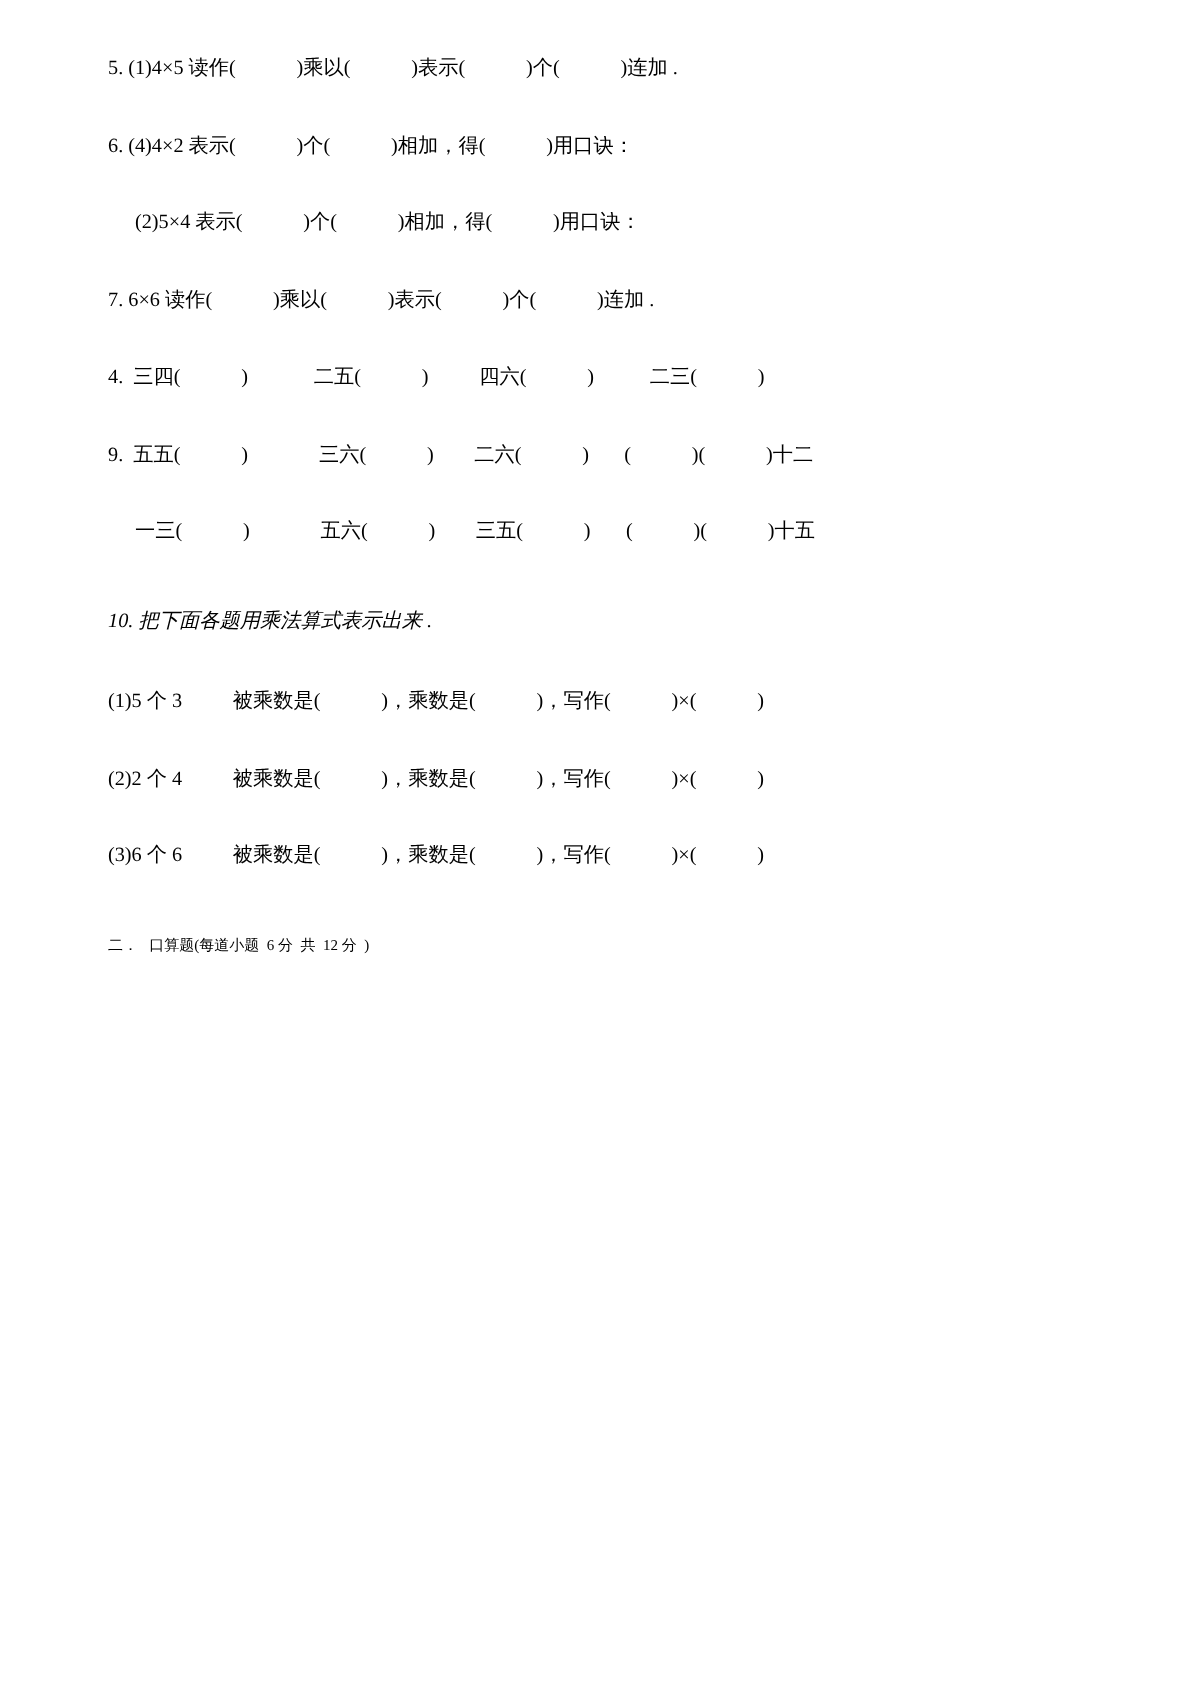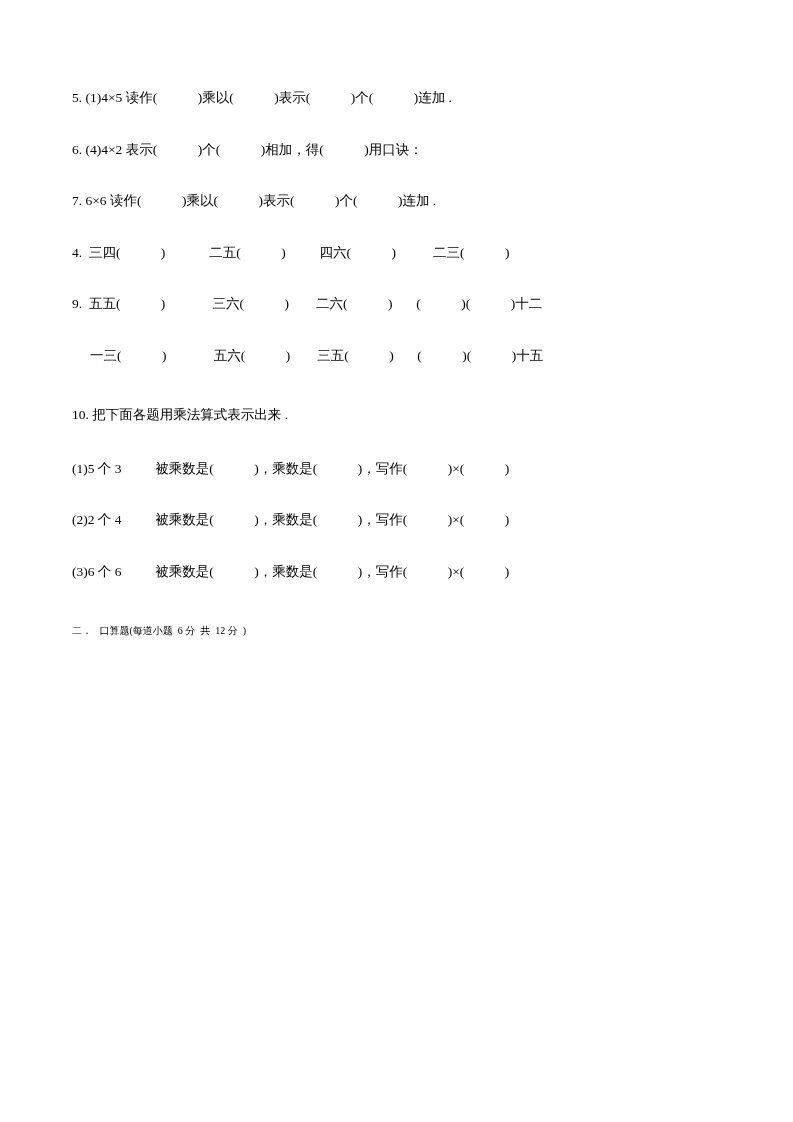--- a/index.html
+++ b/index.html
@@ -13,54 +13,56 @@
     font-family: "Liberation Serif", "DejaVu Serif", serif;
     color: #000000;
     position: relative;
     overflow: hidden;
   }
   .page {
     position: relative;
     width: 793px;
     height: 1122px;
     box-sizing: border-box;
-    padding: 91px 70px 0 72px;
+    padding: 38px 70px 0 72px;
   }
   .line {
     font-size: 13.5px;
     line-height: 1;
     white-space: pre;
     margin: 0 0 0 0;
   }
   .row-q {
     margin-bottom: 38px;
   }
   .row-sub {
     margin-bottom: 38px;
     padding-left: 18px;
   }
   .gap-big {
     margin-bottom: 46px;
   }
   .gap-mid {
     margin-bottom: 40px;
+    font-style: italic;
   }
   .sec-title {
     font-size: 10px;
     white-space: pre;
   }
 </style>
 </head>
 <body>
 
 <div class="page">
 
   <div class="line row-q">5. (1)4×5 读作(            )乘以(            )表示(            )个(            )连加 .</div>
 
   <div class="line row-q">6. (4)4×2 表示(            )个(            )相加，得(            )用口诀：</div>
+  <div class="line row-sub">(2)5×4 表示(            )个(            )相加，得(            )用口诀：</div>
 
   <div class="line row-q">7. 6×6 读作(            )乘以(            )表示(            )个(            )连加 .</div>
 
   <div class="line row-q">4.  三四(            )             二五(            )          四六(            )           二三(            )</div>
 
   <div class="line row-q">9.  五五(            )              三六(            )        二六(            )       (            )(            )十二</div>
   <div class="line row-sub gap-big">一三(            )              五六(            )        三五(            )       (            )(            )十五</div>
 
   <div class="line gap-mid">10. 把下面各题用乘法算式表示出来 .</div>
 

